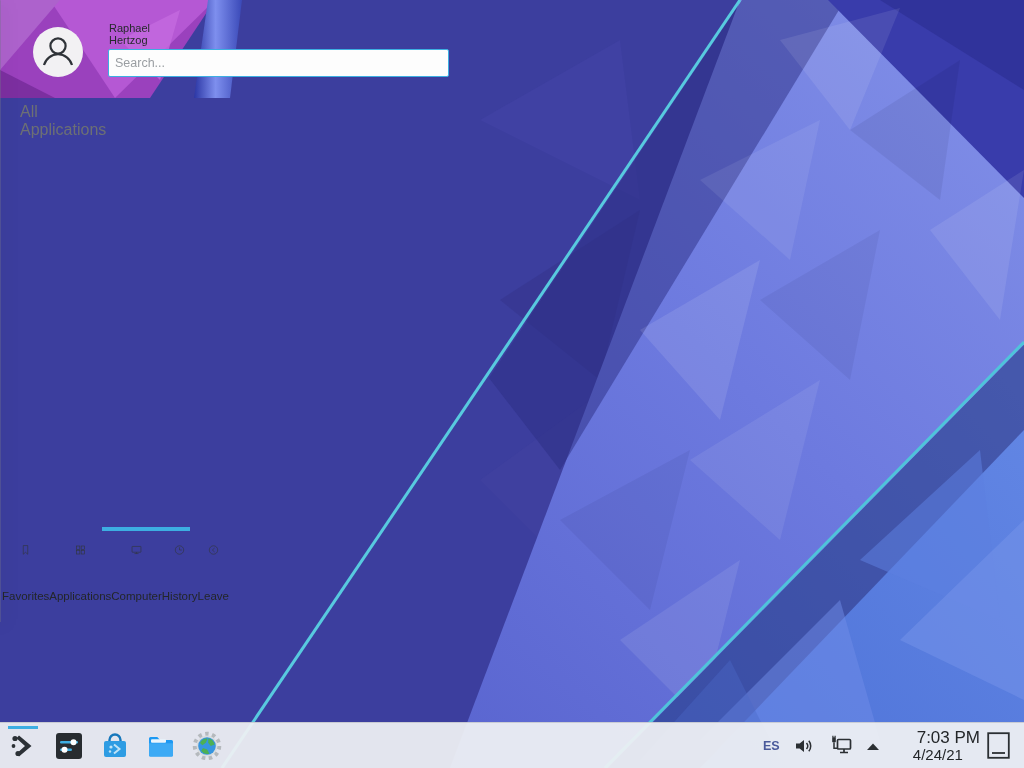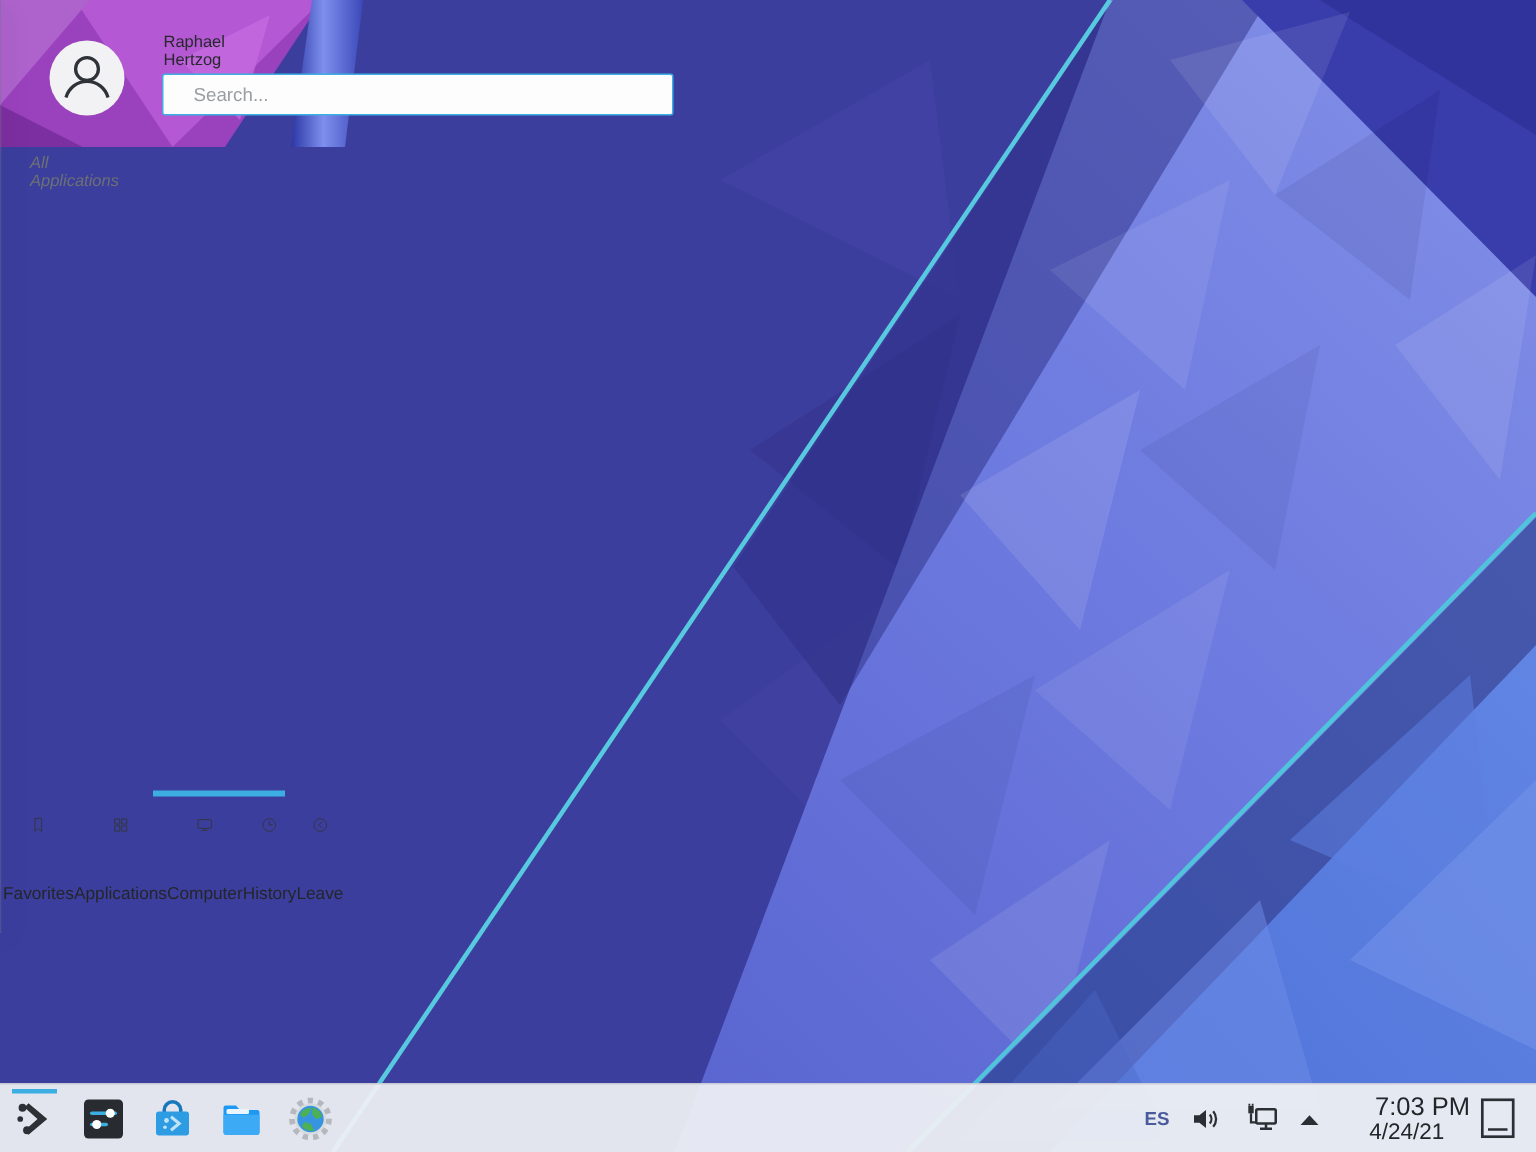--- a/index.html
+++ b/index.html
@@ -13,25 +13,25 @@
     position:absolute; left:0; top:98; width:480; height:622px; z-index:5;
     background:linear-gradient(168deg,#f0eaf0 0%,#ecebf0 38%,#e9e9ef 72%,#eae7ec 100%);
     border:1px solid rgba(110,110,135,.38); border-left:none;
     border-radius:0 4px 0 0;
     box-shadow:0 3px 18px rgba(0,0,0,.38);
   }
   .hdr-avatar { position:absolute; left:32px; top:25px; width:52px; height:52px; }
   .hdr-name { position:absolute; left:109px; top:21px; font-size:11px; color:#26292c; }
   .hdr-search { position:absolute; left:108px; top:48px; width:341px; height:28px;
     border:1px solid #3daee2; border-radius:2px; background:#fdfdfd;
-    font-size:12.5px; color:#232629; padding:0 20px; outline:none; }
+    font-size:12.5px; color:#232629; padding:0 6px; outline:none; }
   .hdr-search::placeholder { color:#9a9ea2; }
   .hdr-sep { position:absolute; left:0; right:0; top:96px; height:1px; background:rgba(60,60,80,.14); }
 
-  .section-label { position:absolute; left:20px; top:102px; font-size:11px; color:#6d7074;font-style:italic; }
+  .section-label { position:absolute; left:20px; top:102px; font-size:16px; color:#6d7074; }
 
   .app-list { position:absolute; left:0; top:124px; width:100%; height:403px; overflow:hidden; }
 
   .foot-sep { position:absolute; left:0; right:0; top:527px; height:1px; background:rgba(60,60,80,.16); }
   .tab-indicator { position:absolute; left:102px; top:526px; width:88px; height:4px; background:#3daee2; }
 
   .tabbar { position:absolute; left:2px; right:16px; top:535px; height:66px;
     display:flex; justify-content:space-between; }
   .tab { width:90px; display:flex; flex-direction:column; align-items:center; cursor:default;gap:28px; }
   .tab-ic { width:27px; height:27px; margin-top:8px; }

